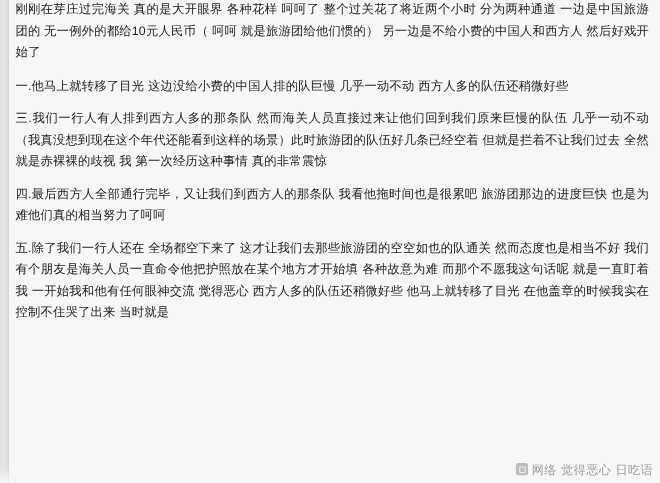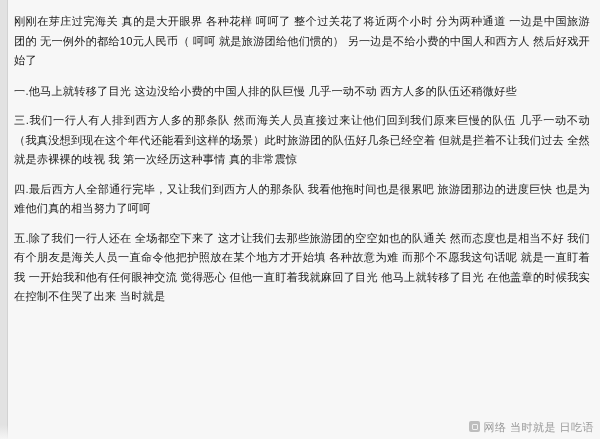--- a/index.html
+++ b/index.html
@@ -28,21 +28,21 @@
     height: 439px;
     background: #e2e2e2;
     border-right: 1px solid #d2d2d2;
   }
   .content {
     position: absolute;
     left: 9px;
     top: 0;
     right: 0;
     bottom: 0;
-    padding: 12px 10px 0 5px;
+    padding: 0 10px 0 5px;
     box-sizing: border-box;
   }
   .para {
     font-size: 11.2px;
     line-height: 19.5px;
     color: #1a1a1a;
     letter-spacing: 0.2px;
     text-align: justify;
     margin: 0 0 11px 0;
     word-break: break-all;
@@ -95,22 +95,22 @@
 
 <div class="page">
 
   <div class="left-rule"></div>
 
   <div class="content">
     <p class="para">刚刚在芽庄过完海关 真的是大开眼界 各种花样 呵呵了 整个过关花了将近两个小时 分为两种通道 一边是中国旅游团的 无一例外的都给10元人民币（ 呵呵 就是旅游团给他们惯的） 另一边是不给小费的中国人和西方人 然后好戏开始了</p>
     <p class="para tight">一.他马上就转移了目光 这边没给小费的中国人排的队巨慢 几乎一动不动 西方人多的队伍还稍微好些</p>
     <p class="para tight">三.我们一行人有人排到西方人多的那条队 然而海关人员直接过来让他们回到我们原来巨慢的队伍 几乎一动不动（我真没想到现在这个年代还能看到这样的场景）此时旅游团的队伍好几条已经空着 但就是拦着不让我们过去 全然就是赤裸裸的歧视 我 第一次经历这种事情 真的非常震惊</p>
     <p class="para tight">四.最后西方人全部通行完毕，又让我们到西方人的那条队 我看他拖时间也是很累吧 旅游团那边的进度巨快 也是为难他们真的相当努力了呵呵</p>
-    <p class="para tight">五.除了我们一行人还在 全场都空下来了 这才让我们去那些旅游团的空空如也的队通关 然而态度也是相当不好 我们有个朋友是海关人员一直命令他把护照放在某个地方才开始填 各种故意为难 而那个不愿我这句话呢 就是一直盯着我 一开始我和他有任何眼神交流 觉得恶心 但他一直盯着我就麻回了目光 他马上就转移了目光 在他盖章的时候我实在控制不住哭了出来 当时就是</p>
+    <p class="para tight">五.除了我们一行人还在 全场都空下来了 这才让我们去那些旅游团的空空如也的队通关 然而态度也是相当不好 我们有个朋友是海关人员一直命令他把护照放在某个地方才开始填 各种故意为难 而那个不愿我这句话呢 就是一直盯着我 一开始我和他有任何眼神交流 觉得恶心 西方人多的队伍还稍微好些 他马上就转移了目光 在他盖章的时候我实在控制不住哭了出来 当时就是</p>
   </div>
 
   <div class="fade-bottom"></div>
 
   <div class="watermark">
-    <span class="wm-logo"></span><span>网络 当时就是 日吃语</span>
+    <span class="wm-logo"></span><span>网络 觉得恶心 日吃语</span>
   </div>
 
 </div>
 
 </body></html>

